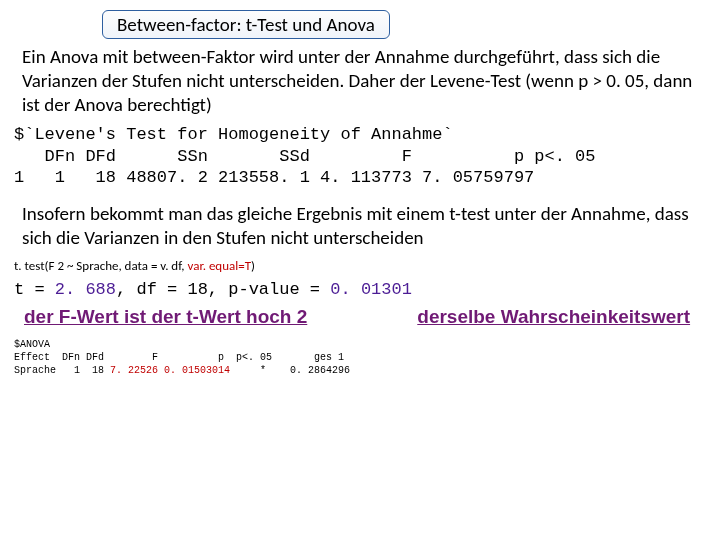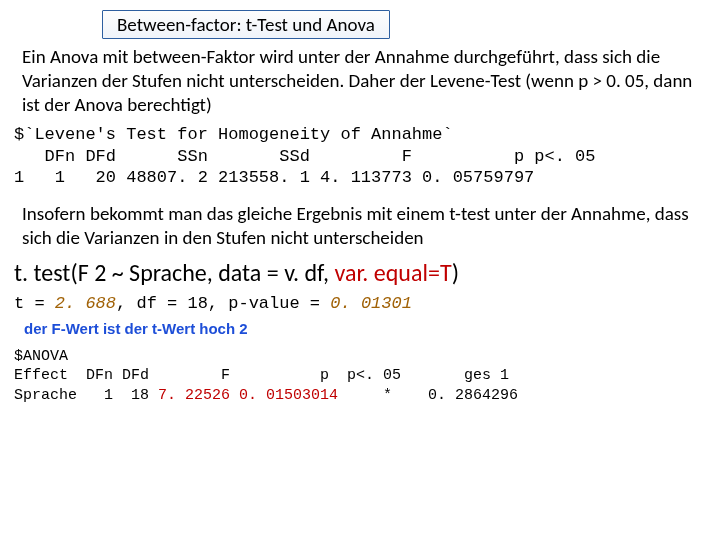--- a/index.html
+++ b/index.html
@@ -9,90 +9,92 @@
     height: 540px;
     box-sizing: border-box;
     font-family: Calibri, Arial, sans-serif;
     font-size: 19px;
     color: #000;
     background: #fff;
   }
   .title-box {
     display: inline-block;
     border: 1px solid #2e5fa0;
-    border-radius: 1px;
+    border-radius: 6px;
     background: linear-gradient(#fdfdfd, #f0f4fa);
     padding: 2px 14px;
     margin-left: 88px;
     margin-bottom: 4px;
     font-size: 19px;
   }
   .para {
     line-height: 1.25;
     margin: 2px 0 8px 8px;
   }
   .mono {
     font-family: "Courier New", monospace;
     font-size: 17px;
     white-space: pre;
     line-height: 1.25;
     margin: 4px 0 14px 0;
   }
   .mono-small {
     font-family: "Courier New", monospace;
-    font-size: 15px;
+    font-size: 10px;
     white-space: pre;
     line-height: 1.3;
     margin: 6px 0 0 0;
   }
-  .red-num { color:#a16207;font-style:italic; }
+  .red-num { color:#4c1d95; }
   .call {
     font-family: Calibri, Arial, sans-serif;
-    font-size: 24px;
+    font-size: 13px;
     margin: 2px 0 6px 0;
   }
   .vequal { color:#c00000; }
   .notes {
     display: flex;
     margin: 6px 0 10px 0;
   }
   .note {
-    color: #1d4ed8;
+    color: #701a75;
     font-weight: bold;
-    font-size: 15px;
+    font-size: 19px;
     font-family: Arial, sans-serif;
+    text-decoration: underline;
   }
   .note-left { margin-left: 10px; flex: 0 0 auto; }
   .note-right { margin-left: 110px; flex: 0 0 auto; }
   .anova-block .hdr { color:#000; }
   .anova-block .vals .fn { color:#c00000; }
 </style>
 </head>
 <body>
 
 
 
 <div class="title-box">
   <span>Between-factor: t-Test und Anova</span>
 </div>
 
 <div class="para">Ein Anova mit between-Faktor wird unter der Annahme durchgeführt, dass sich die Varianzen der Stufen nicht unterscheiden. Daher der Levene-Test (wenn p &gt; 0. 05, dann ist der Anova berechtigt)</div>
 
 <div class="mono"><span>$`Levene's Test for Homogeneity of Annahme`</span>
 <span>   DFn DFd      SSn       SSd         F          p p&lt;. 05</span>
-<span>1   1   20 48807. 2 213558. 1 4. 113773 0. 05759797</span></div>
+<span>1   1   18 48807. 2 213558. 1 4. 113773 7. 05759797</span></div>
 
 <div class="para">Insofern bekommt man das gleiche Ergebnis mit einem t-test unter der Annahme, dass sich die Varianzen in den Stufen nicht unterscheiden</div>
 
 <div class="call"><span>t. test(F 2 ~ Sprache, data = v. df, </span><span class="vequal">var. equal=T</span><span>)</span></div>
 
 <div class="mono" style="margin-bottom:6px;"><span>t = </span><span class="red-num">2. 688</span><span>, df = 18, p-value = </span><span class="red-num">0. 01301</span></div>
 
 <div class="notes">
   <div class="note note-left">der F-Wert ist der t-Wert hoch 2</div>
+  <div class="note note-right">derselbe Wahrscheinkeitswert</div>
 </div>
 
 <div class="mono-small anova-block"><span>$ANOVA</span>
 <span class="hdr">Effect  DFn DFd        F          p  p&lt;. 05       ges 1</span>
 <span class="vals"><span>Sprache   1  18 </span><span class="fn">7. 22526</span><span> </span><span class="fn">0. 01503014</span><span>     *    0. 2864296</span></span></div>
 
 
 
 
 </body></html>

